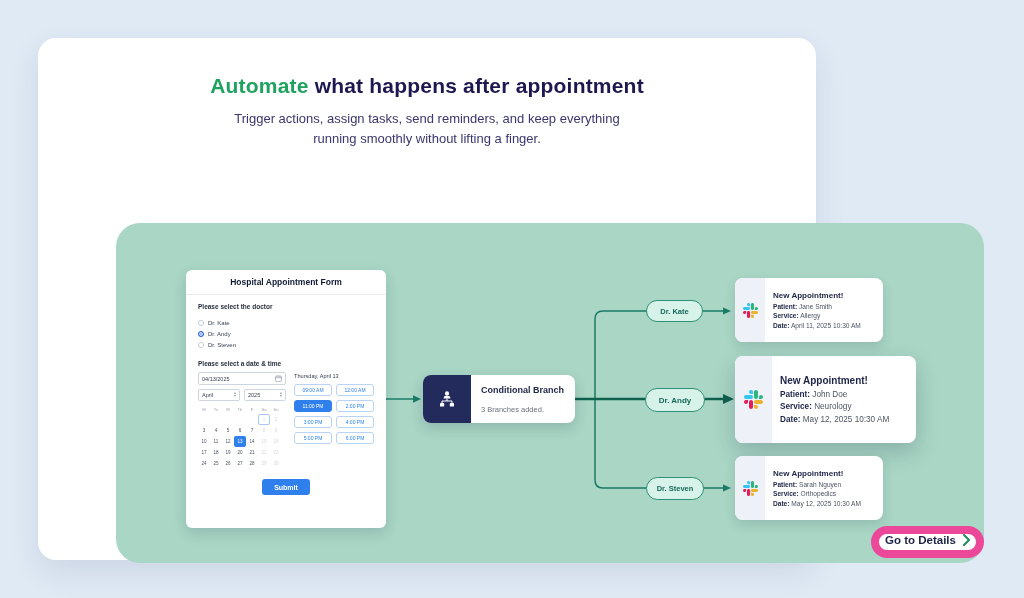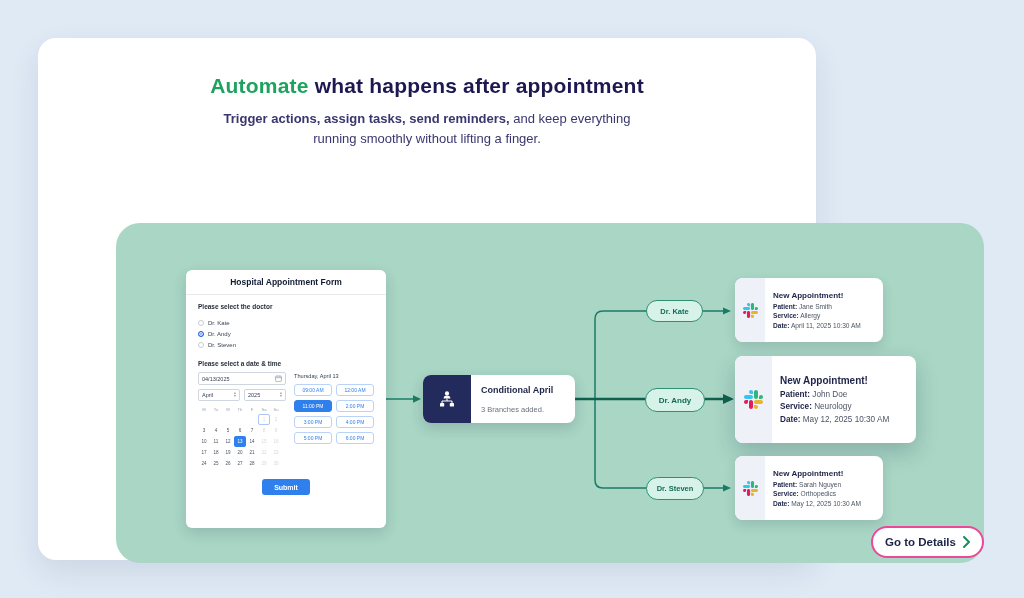--- a/index.html
+++ b/index.html
@@ -7,21 +7,21 @@
               font-family:"Liberation Sans", sans-serif; }
 
   .outer-card { position:absolute; left:38px; top:38px; width:778px; height:522px;
                 background:#fff; border-radius:18px; box-shadow:0 12px 30px rgba(30,40,90,.10); }
 
   
   .hero { position:absolute; left:0; top:36px; width:100%; text-align:center; }
   .hero h1 { font-size:21px; font-weight:700; color:#1d1850; letter-spacing:.2px; }
   .hero h1 .green { color:#1ea35f; }
   .hero .sub { margin-top:11px; font-size:13px; line-height:20px; color:#3a366f; }
-  .hero .sub b { font-weight:700; }
+  .hero .sub b { font-weight:400; }
 
   
   .panel { position:absolute; left:78px; top:185px; width:868px; height:340px;
            background:#a9d6c5; border-radius:24px; }
   .panel > * { position:absolute; }
   svg.wires { left:0; top:0; width:868px; height:340px; pointer-events:none; }
 
   
   .form-card { left:70px; top:47px; width:200px; height:258px; background:#fff;
                border-radius:6px; box-shadow:0 5px 14px rgba(20,40,60,.16); color:#1f2937; }
@@ -88,21 +88,21 @@
   .c2 .msg-strip { width:37px; }
   .msg-body { padding:7px 8px; display:flex; flex-direction:column; justify-content:center; }
   .msg-title { font-size:8px; font-weight:700; color:#1e2448; }
   .c2 .msg-title { font-size:10px; }
   .msg-row { font-size:6.6px; color:#4b5563; margin-top:2.5px; }
   .c2 .msg-row { font-size:8.2px; margin-top:3.5px; }
   .msg-row b { color:#1e2448; font-weight:700; }
 
   
   .details-btn { left:755px; top:303px; width:113px; height:32px; background:#fff;
-                 border:2px solid #ec4899; border-radius:999px; display:flex; align-items:center;
+                 border:8px solid #ec4899; border-radius:999px; display:flex; align-items:flex-start;
                  justify-content:center; gap:7px; font-size:11.5px; font-weight:700; color:#1e2448;
                  cursor:pointer; font-family:"Liberation Sans", sans-serif; }
 </style>
 </head>
 <body>
 
 <div class="outer-card">
 
   <div class="hero">
     <h1><span class="green">Automate</span> <span>what happens after appointment</span></h1>
@@ -240,21 +240,21 @@
       <div class="branch-icon-box">
         <svg width="20" height="20" viewBox="0 0 20 20">
           <circle cx="10" cy="4.4" r="2.1" fill="#fff"></circle>
           <path d="M6.6 9.6 a3.4 3 0 0 1 6.8 0 Z" fill="#fff"></path>
           <path d="M10 9.6 V12 M5 12 H15 M5 12 V14 M15 12 V14" stroke="#fff" stroke-width="1.1" fill="none"></path>
           <rect x="3" y="14" width="4.2" height="3.6" rx="0.7" fill="#fff"></rect>
           <rect x="12.8" y="14" width="4.2" height="3.6" rx="0.7" fill="#fff"></rect>
         </svg>
       </div>
       <div class="branch-text">
-        <div class="branch-title">Conditional April</div>
+        <div class="branch-title">Conditional Branch</div>
         <div class="branch-sub">3 Branches added.</div>
       </div>
     </div>
 
     <div class="pill kate">Dr. Kate</div>
     <div class="pill andy">Dr. Andy</div>
     <div class="pill steven">Dr. Steven</div>
 
     <div class="msg-card c1">
       <div class="msg-strip">

